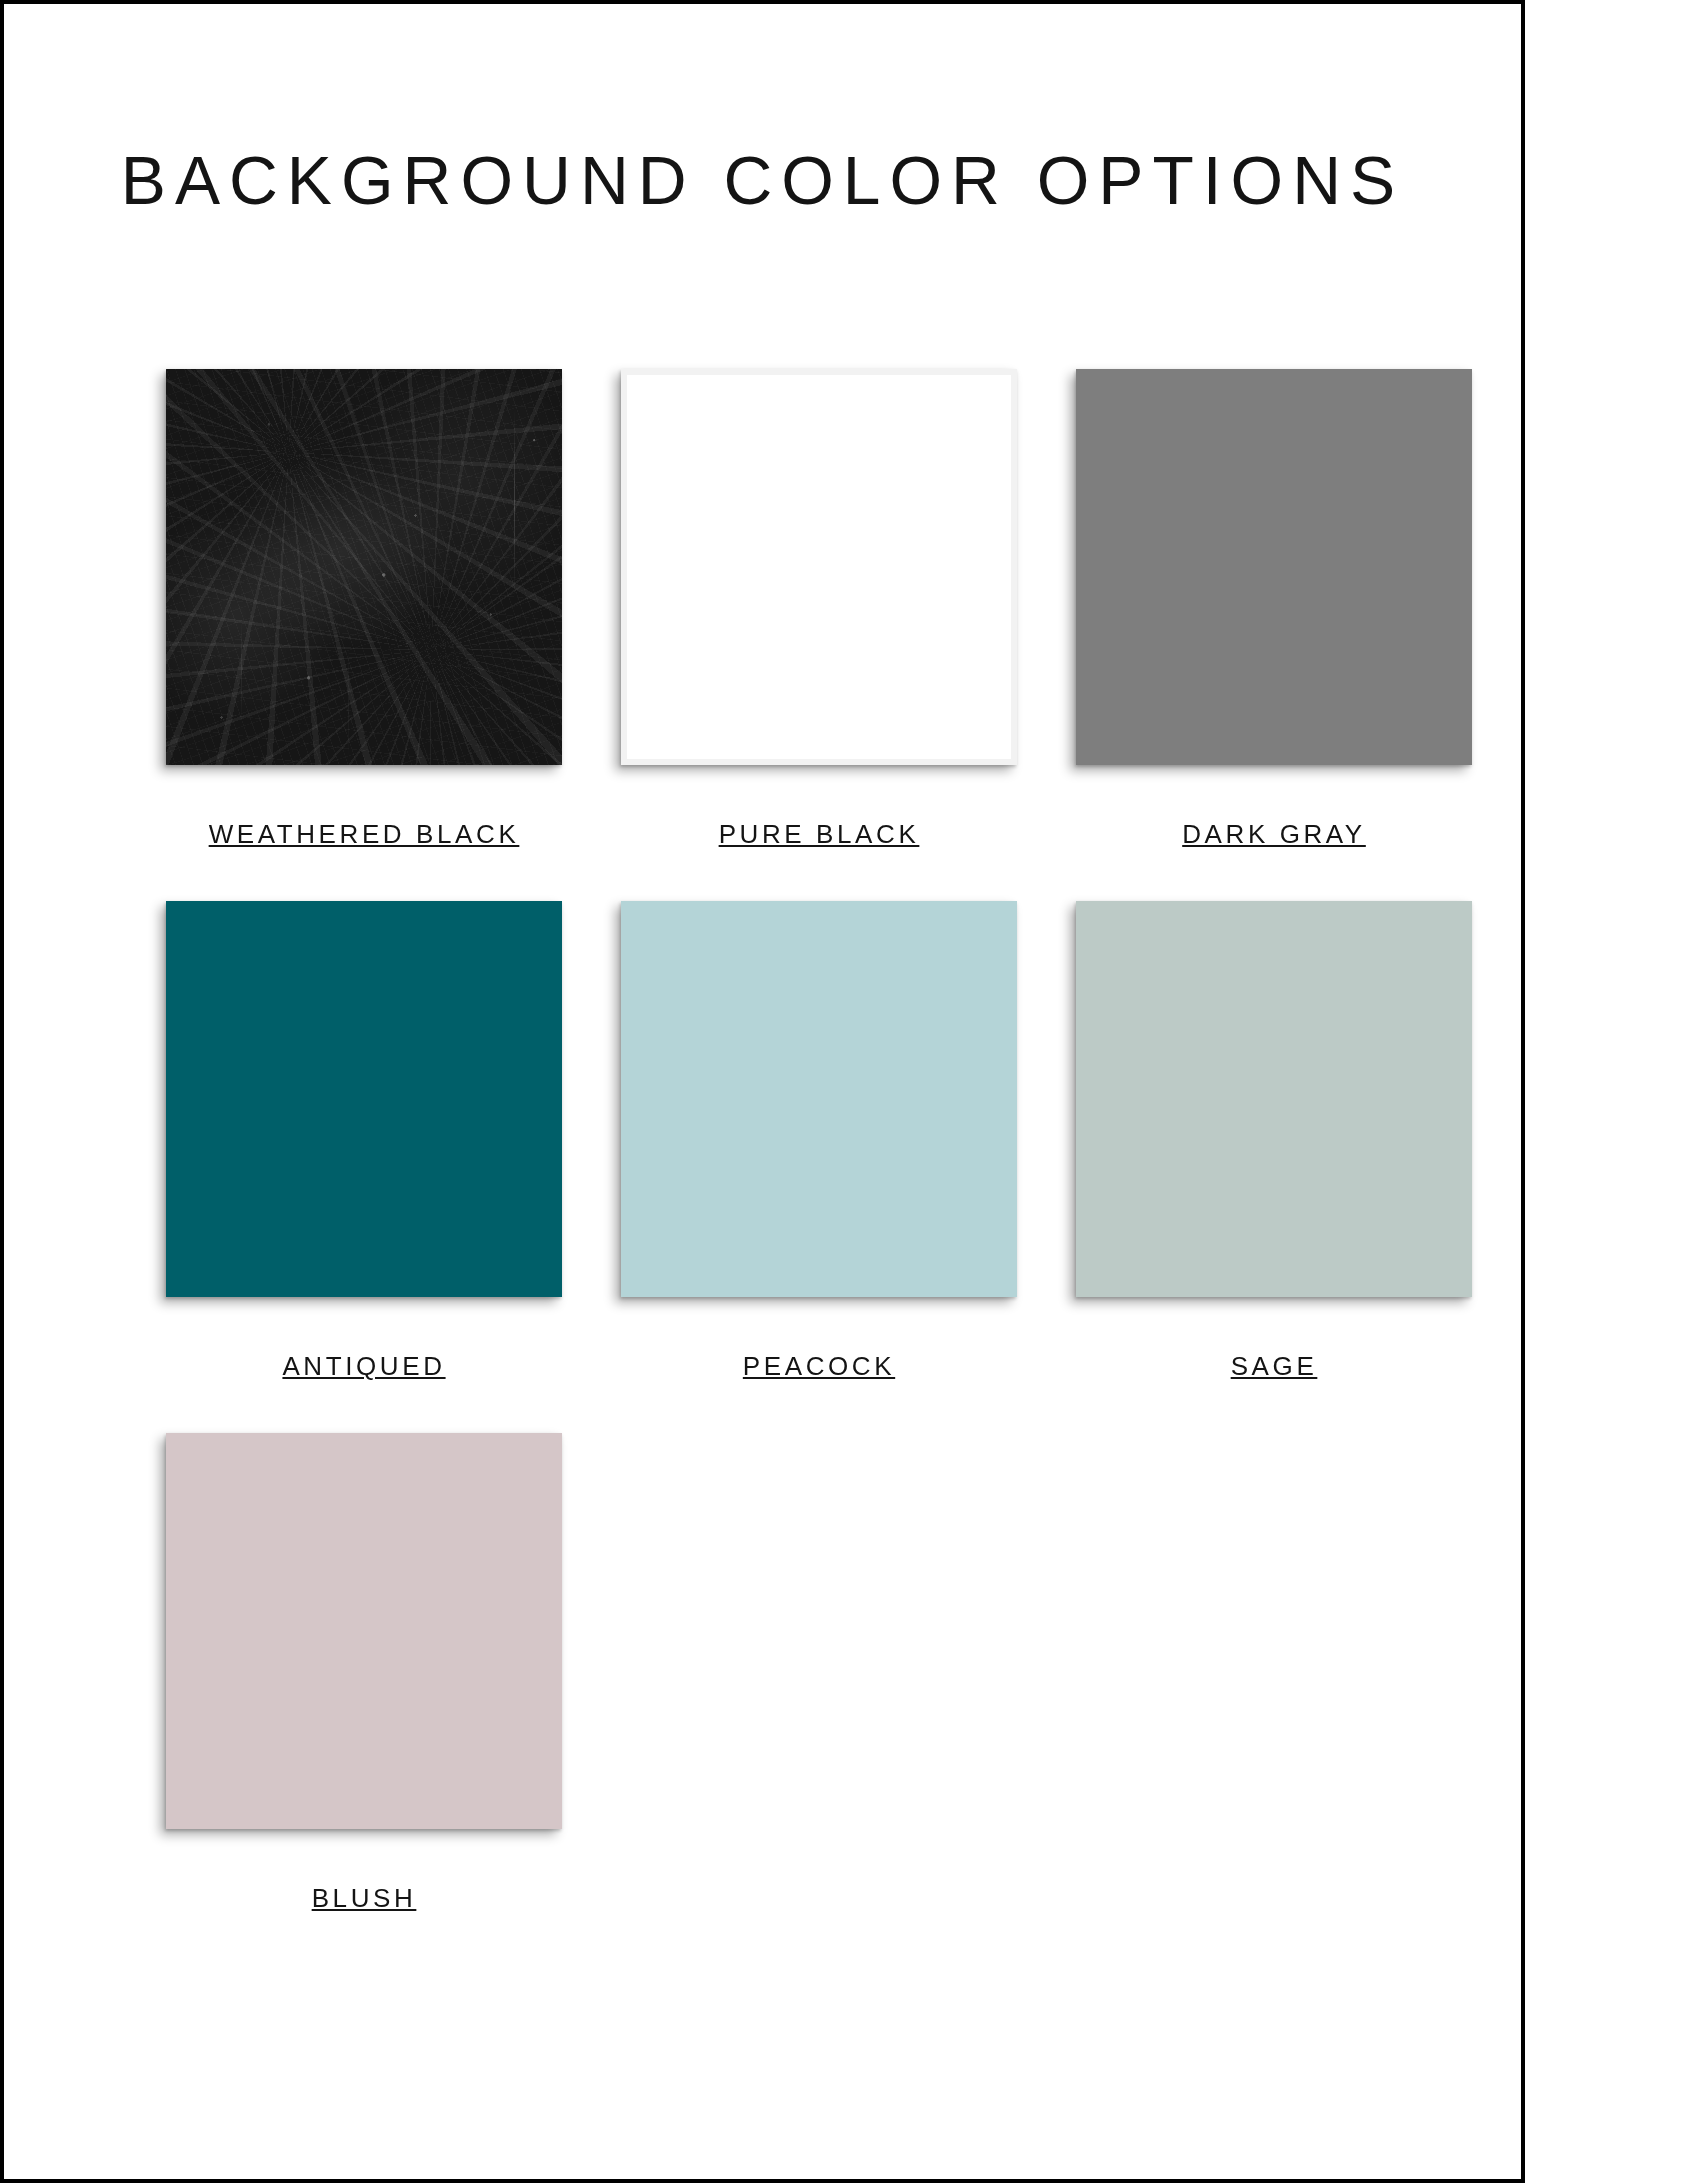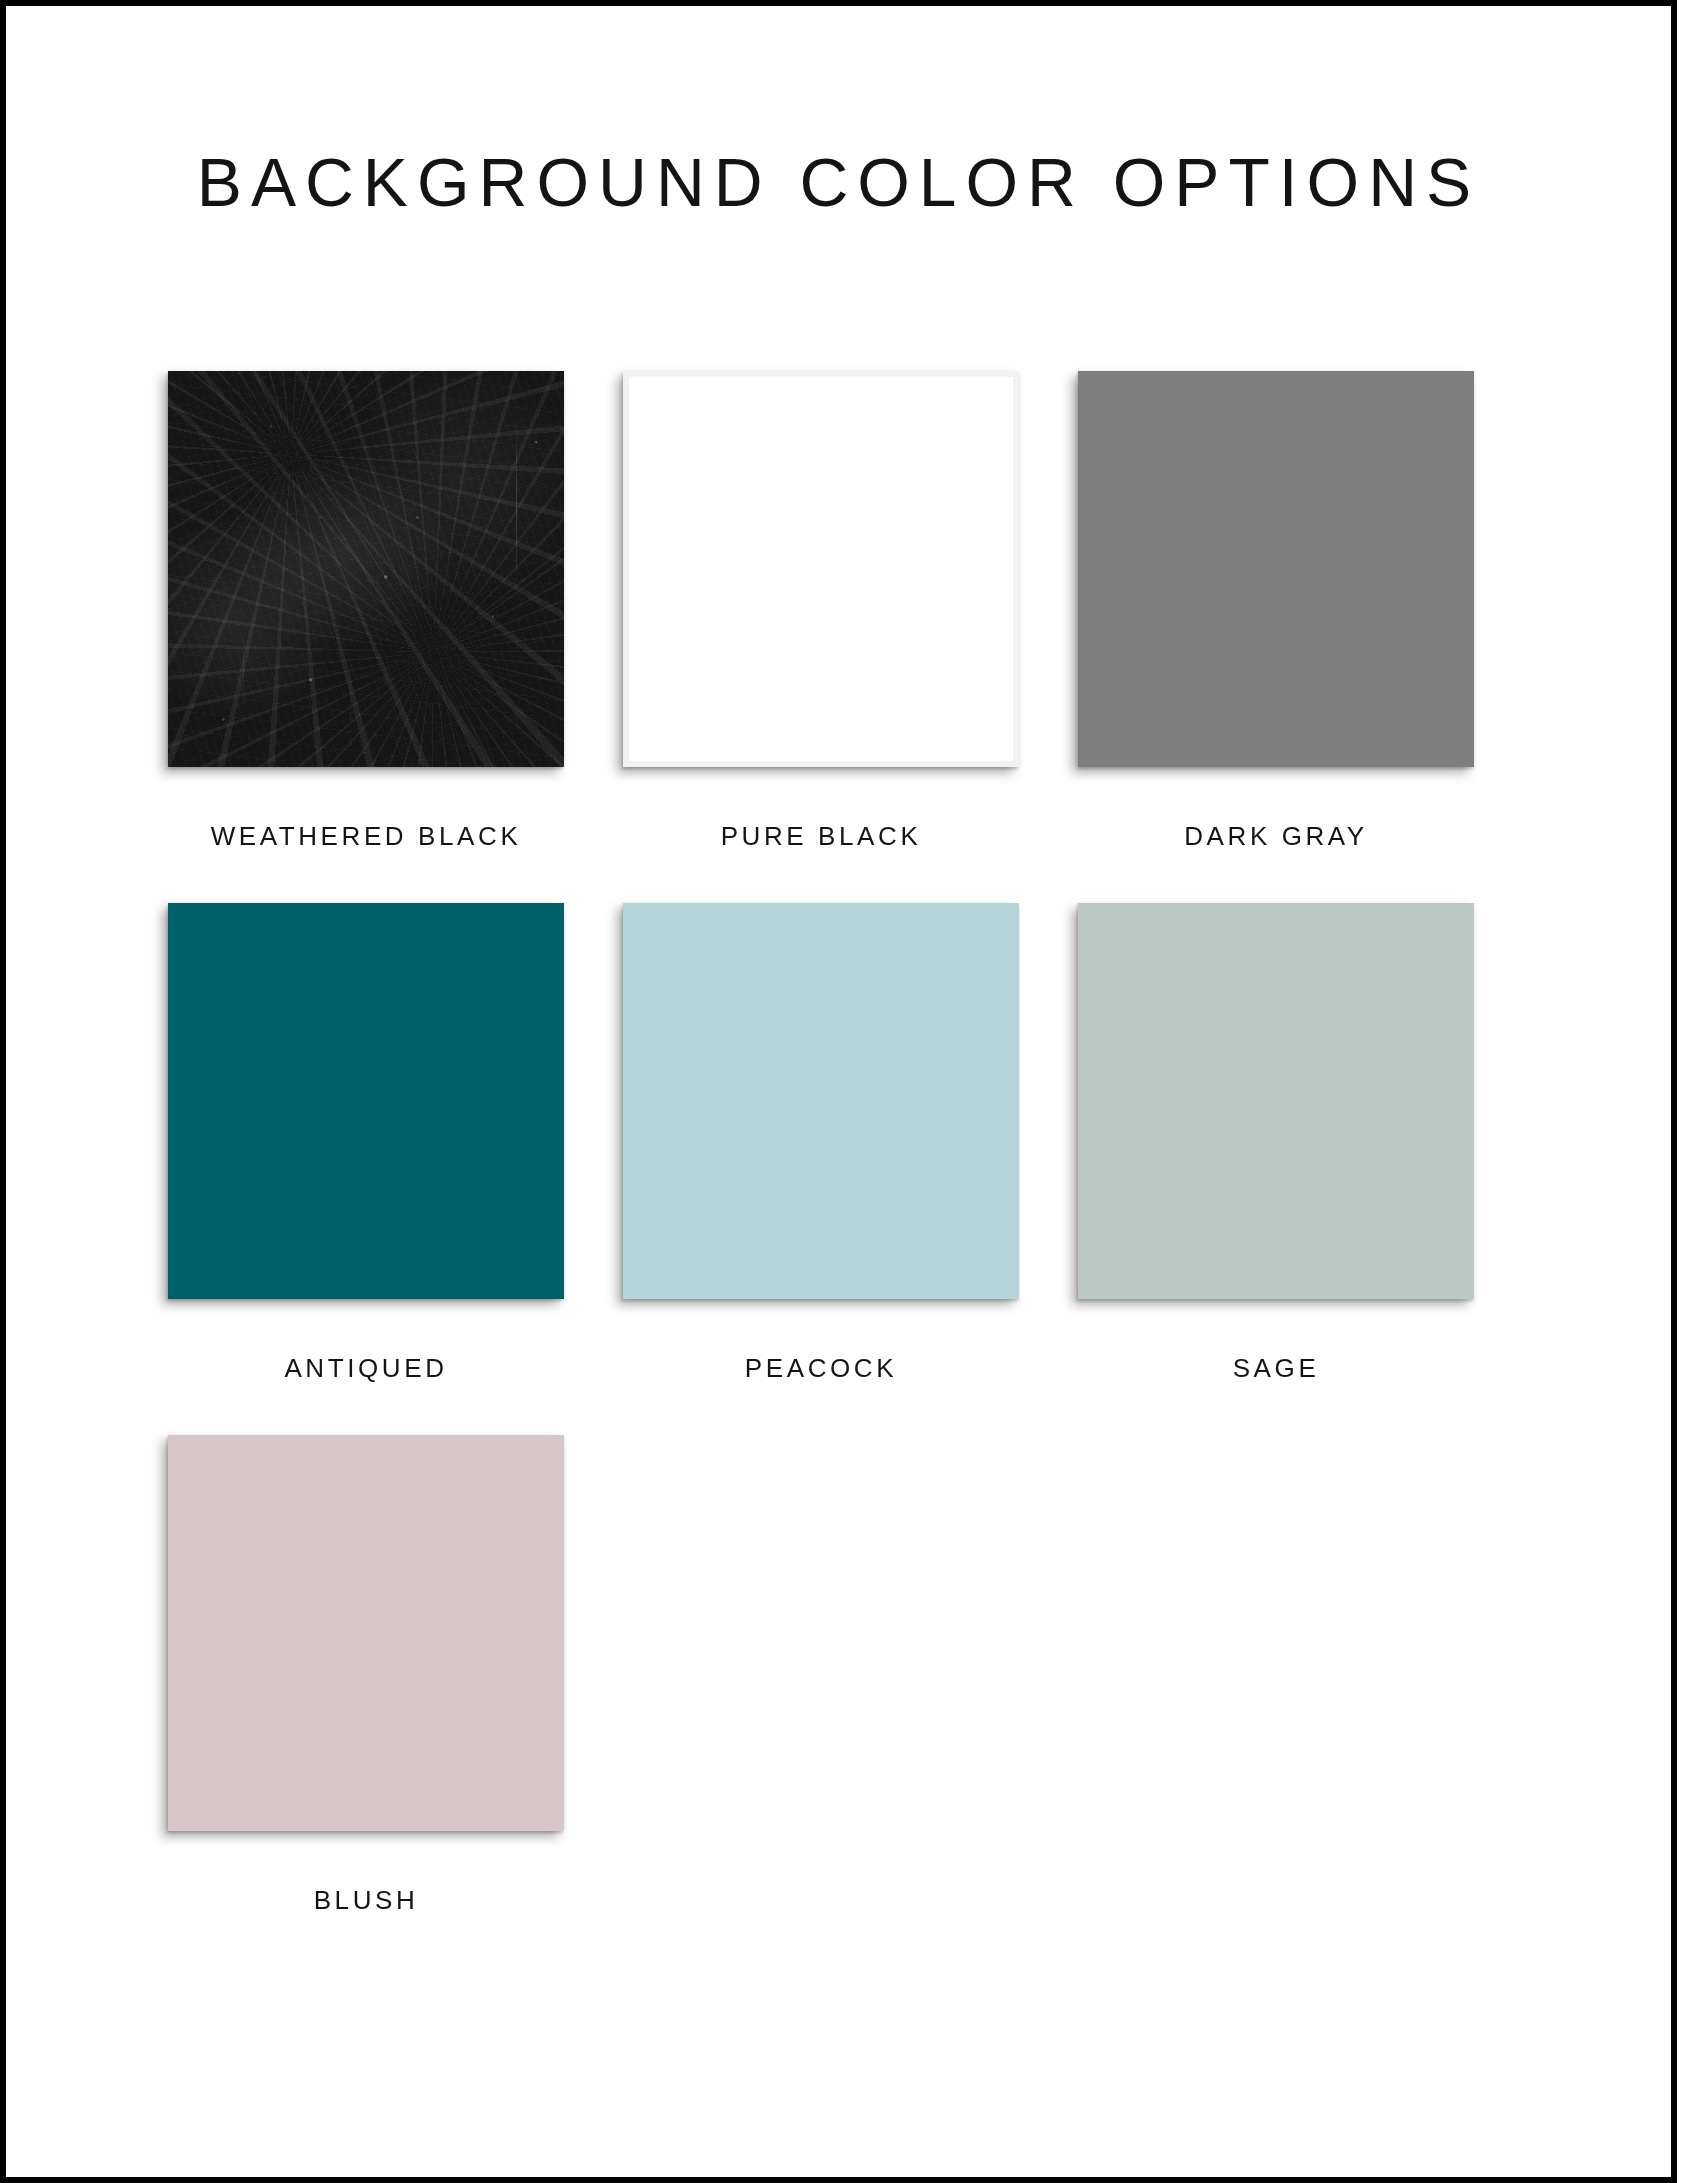--- a/index.html
+++ b/index.html
@@ -8,24 +8,24 @@
   html, body {
     background: #ffffff;
   }
 
   body {
     font-family: "Liberation Sans", sans-serif;
   }
 
   .page {
     position: relative;
-    width: 1677px;
+    width: 1525px;
     height: 2183px;
     background: #ffffff;
-    border: 6px solid #4c1d95;
+    border: 4px solid #4c1d95;
     overflow: hidden;
   }
 
   
   .page-title {
     position: absolute;
     top: 137px;
     left: 0;
     width: 100%;
     text-align: center;
@@ -50,20 +50,21 @@
     grid-template-rows: repeat(3, auto);
     column-gap: 59px;
     row-gap: 51px;
   }
 
   .swatch-cell {
     width: 396px;
     display: flex;
     flex-direction: column;
     align-items: center;
+    text-decoration: underline;
   }
 
   .swatch-chip-wrap {
     width: 396px;
     height: 396px;
     position: relative;
   }
 
   .swatch-chip {
     position: absolute;

